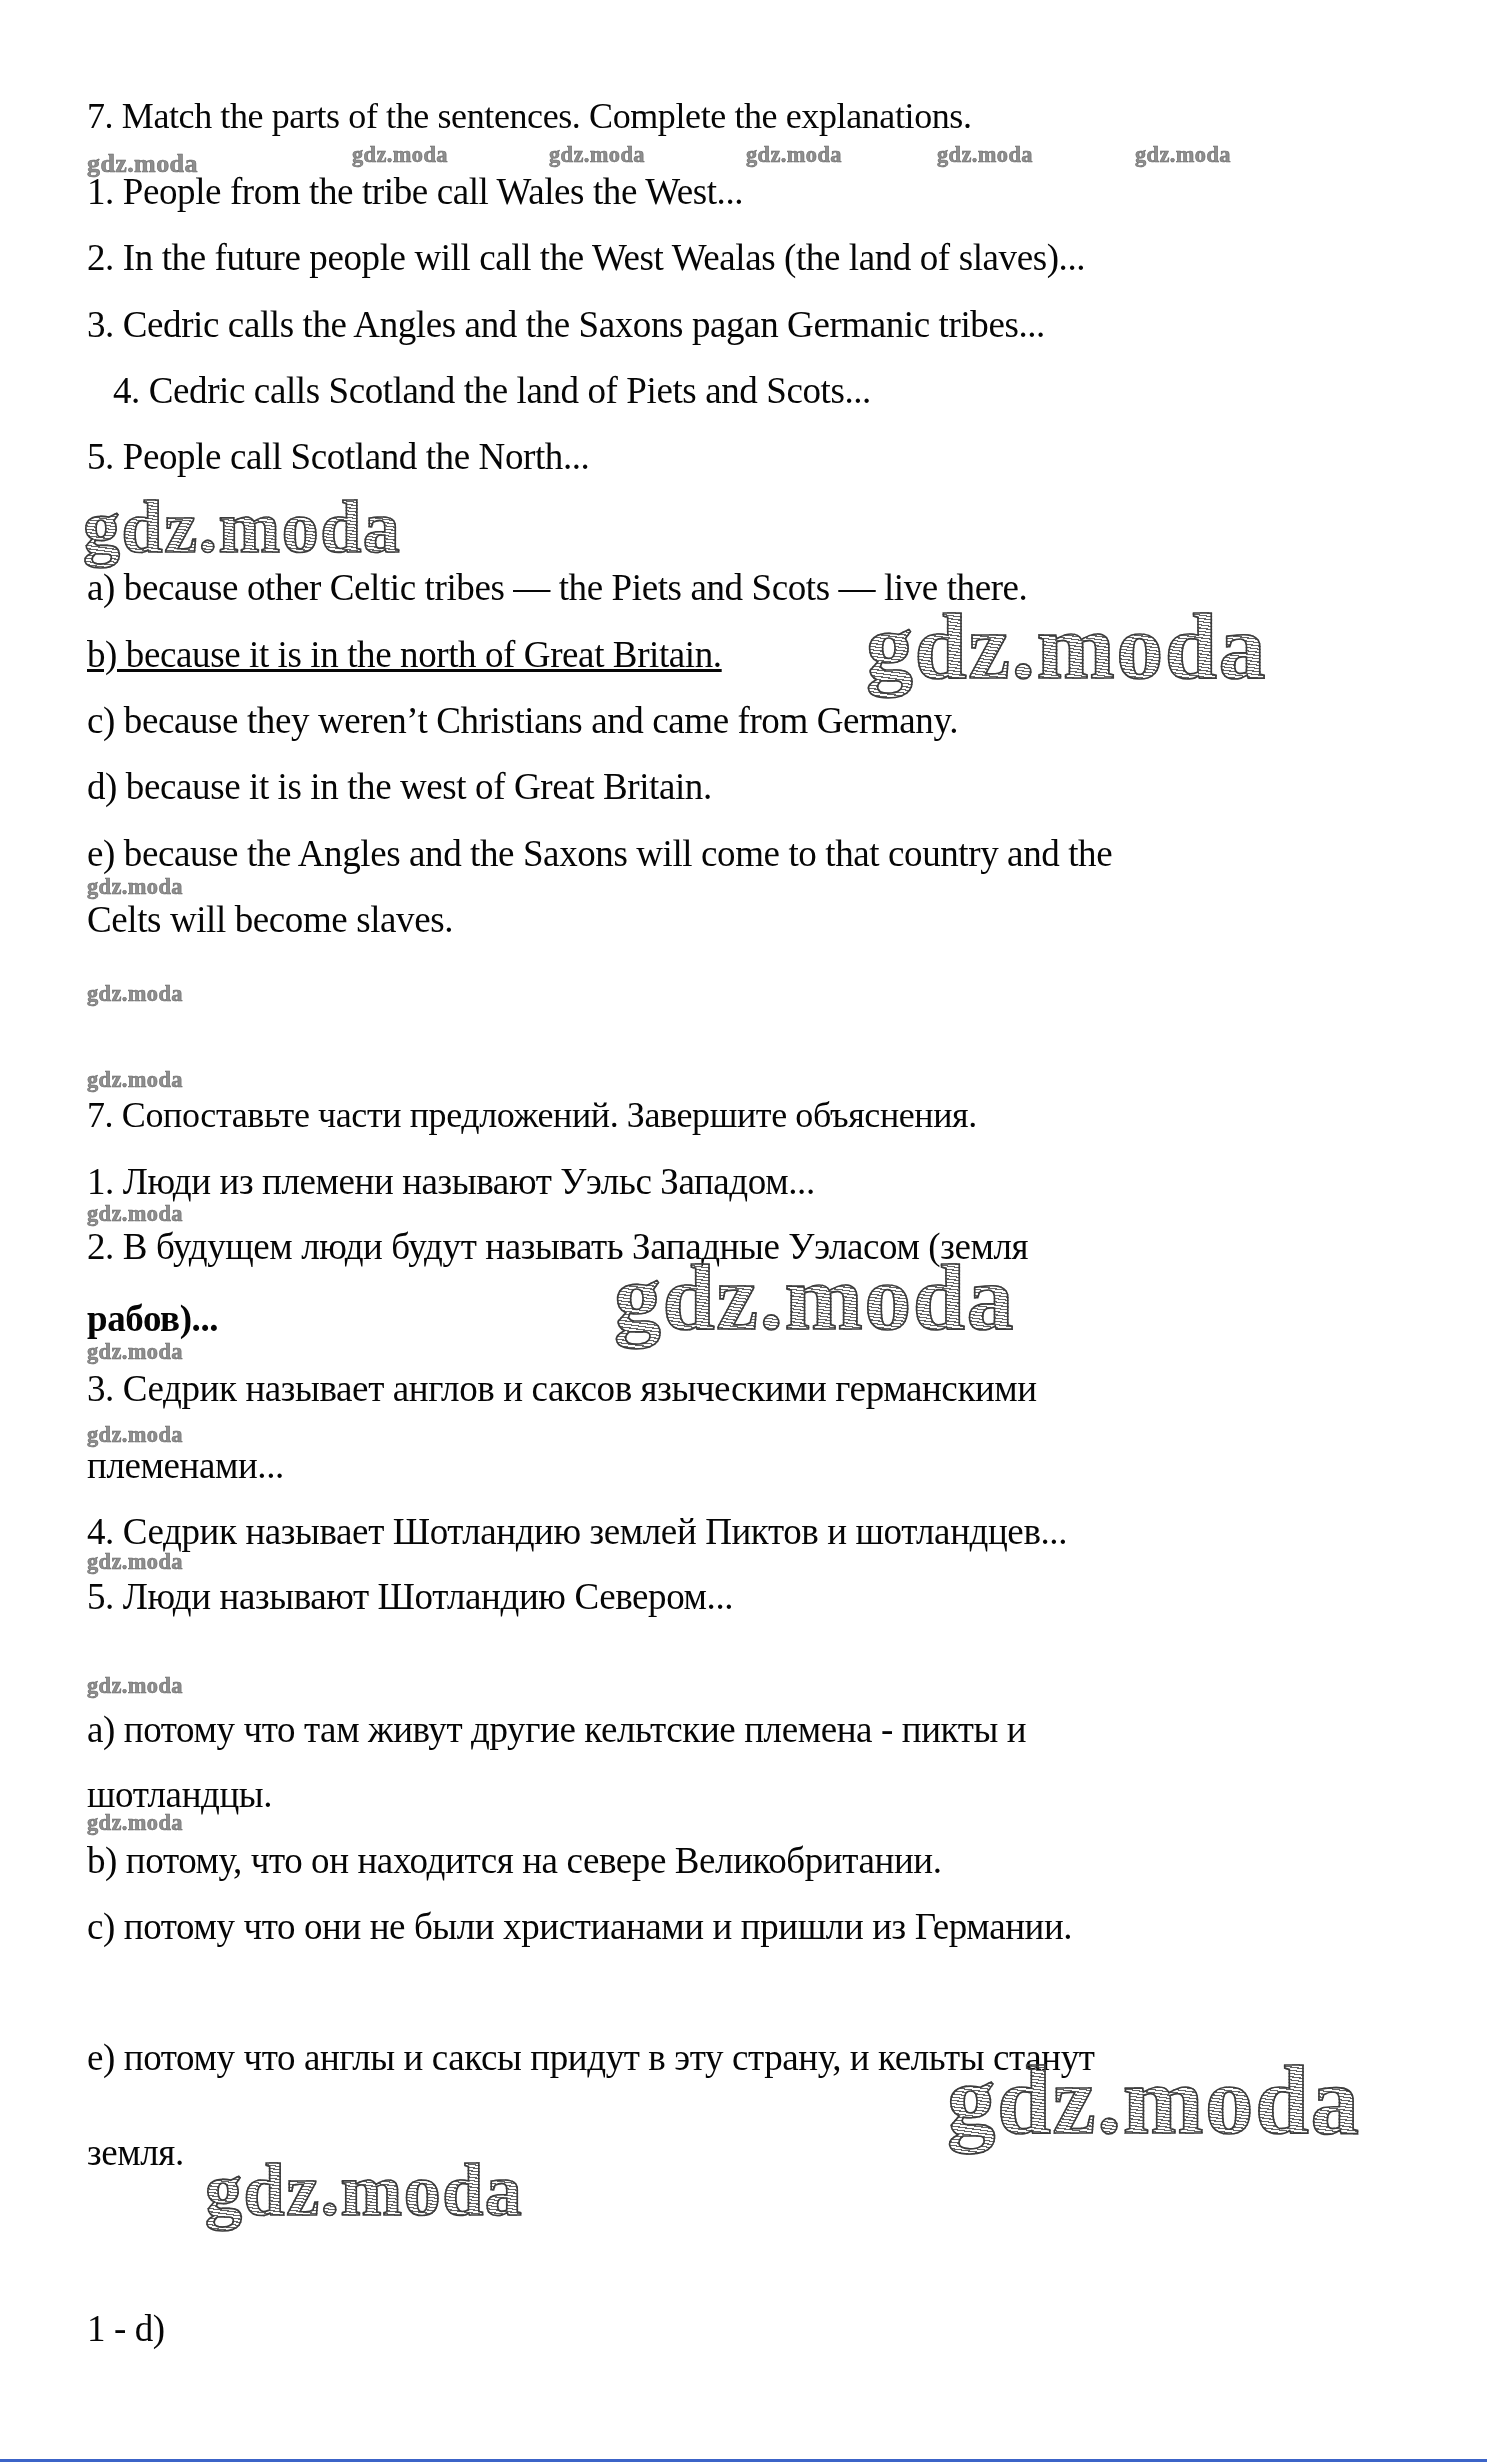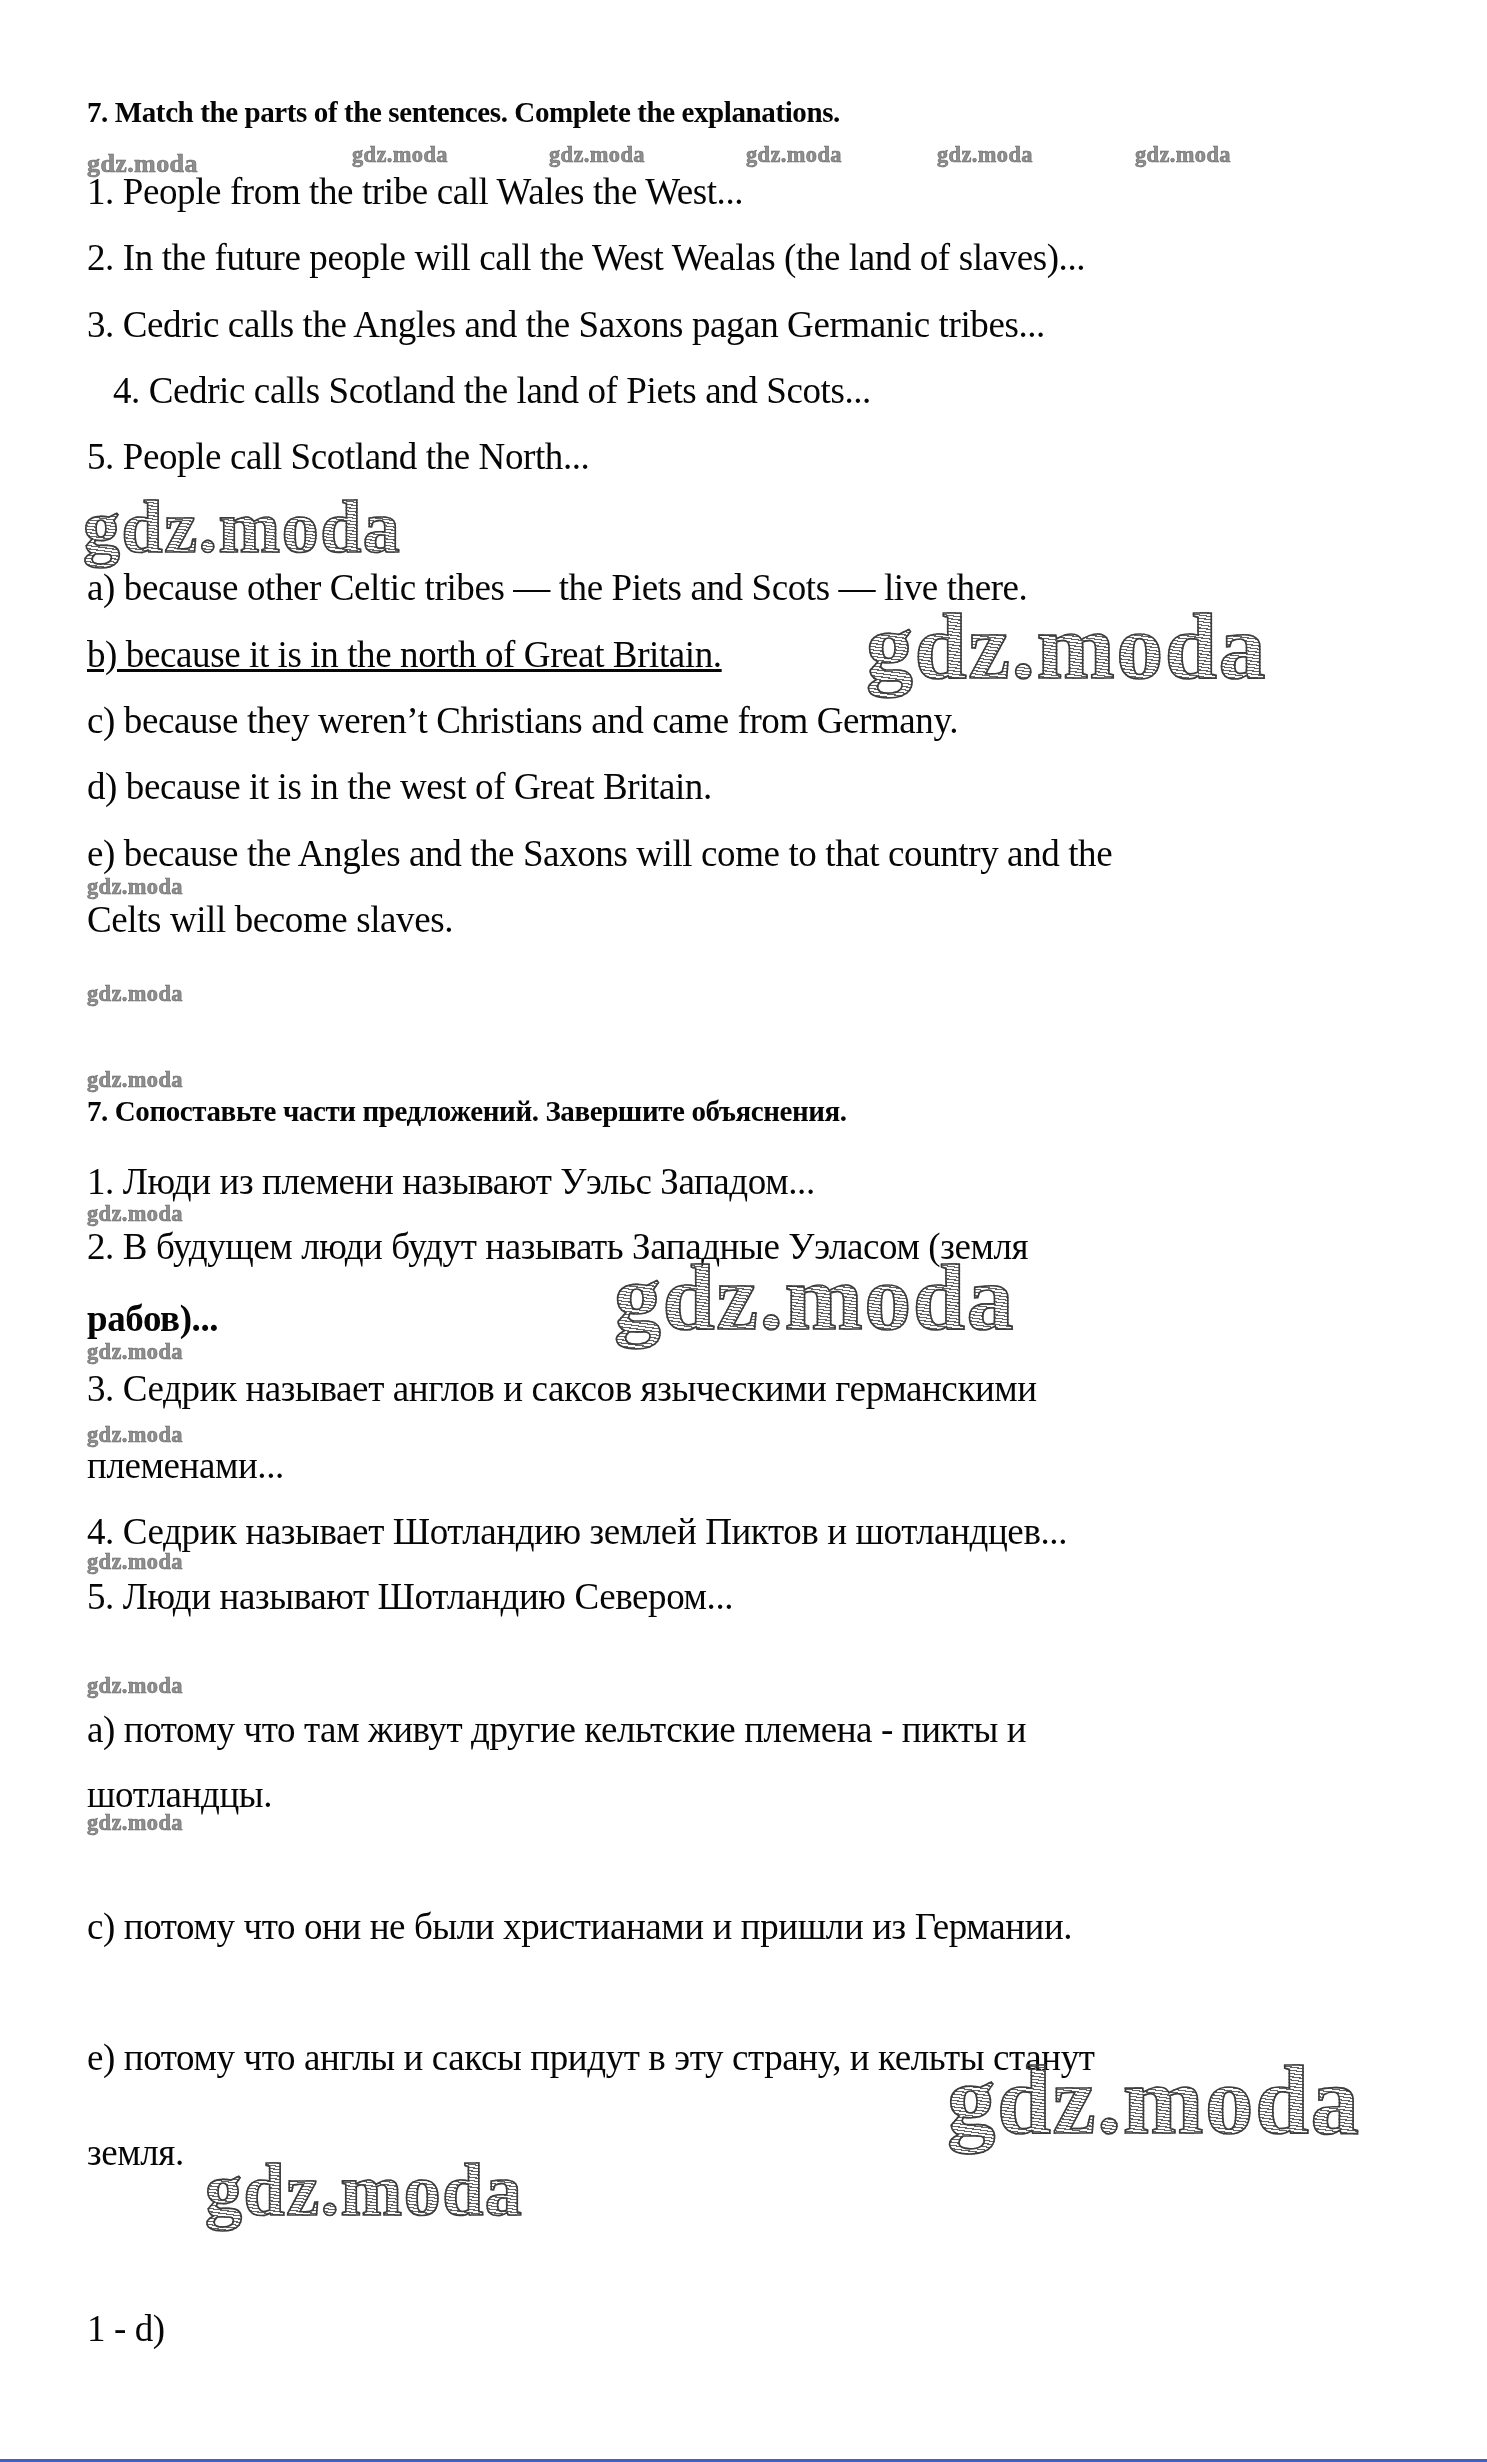--- a/index.html
+++ b/index.html
@@ -15,22 +15,22 @@
   .line {
     position: absolute;
     left: 87px;
     white-space: nowrap;
     font-size: 37px;
     line-height: 1.1;
     letter-spacing: -0.4px;
     color: #060606;
   }
   .title {
-    font-weight: bold;
-    font-size: 29px;
+    font-weight: normal;
+    font-size: 36px;
     letter-spacing: -0.4px;
   }
   .wm-small {
     position: absolute;
     white-space: nowrap;
     font-family: "Liberation Serif", "DejaVu Serif", serif;
     font-weight: bold;
     font-size: 22.4px;
     line-height: 1;
     color: #8f8f8f;
@@ -111,20 +111,21 @@
   <div class="line" style="top:1446px;">племенами...</div>
   <div class="line" style="top:1512px;">4. Седрик называет Шотландию землей Пиктов и шотландцев...</div>
   <div class="wm-small" style="left:87px; top:1551px;">gdz.moda</div>
   <div class="line" style="top:1577px;">5. Люди называют Шотландию Севером...</div>
 
   <div class="wm-small" style="left:87px; top:1675px;">gdz.moda</div>
 
   <div class="line" style="top:1710px;">a) потому что там живут другие кельтские племена - пикты и</div>
   <div class="line" style="top:1775px;">шотландцы.</div>
   <div class="wm-small" style="left:87px; top:1812px;">gdz.moda</div>
+  <div class="line" style="top:1841px;">b) потому, что он находится на севере Великобритании.</div>
   <div class="line" style="top:1907px;">c) потому что они не были христианами и пришли из Германии.</div>
   <div class="line" style="top:2038px;">e) потому что англы и саксы придут в эту страну, и кельты станут</div>
   <div class="line" style="top:2133px;">земля.</div>
 
   <div class="wm-big wm-120" style="left:947px; top:2048px; font-size:97px;">gdz.moda</div>
   <div class="wm-big wm-95" style="left:205px; top:2150px;">gdz.moda</div>
 
   <div class="line" style="top:2309px;">1 - d)</div>
 
   <div id="bottom-bar"></div>

